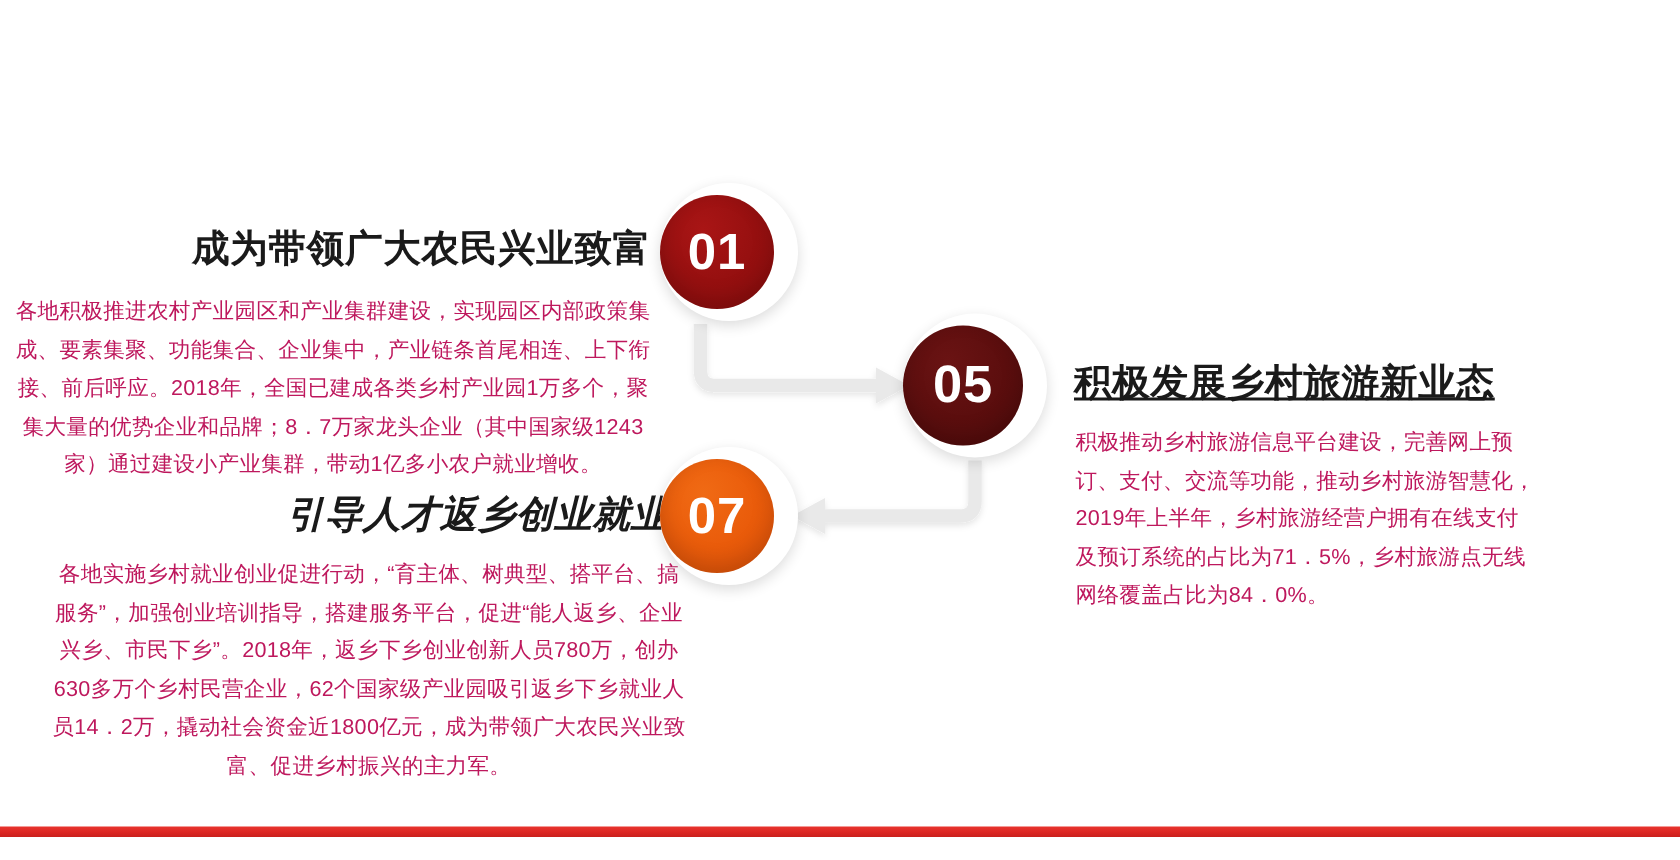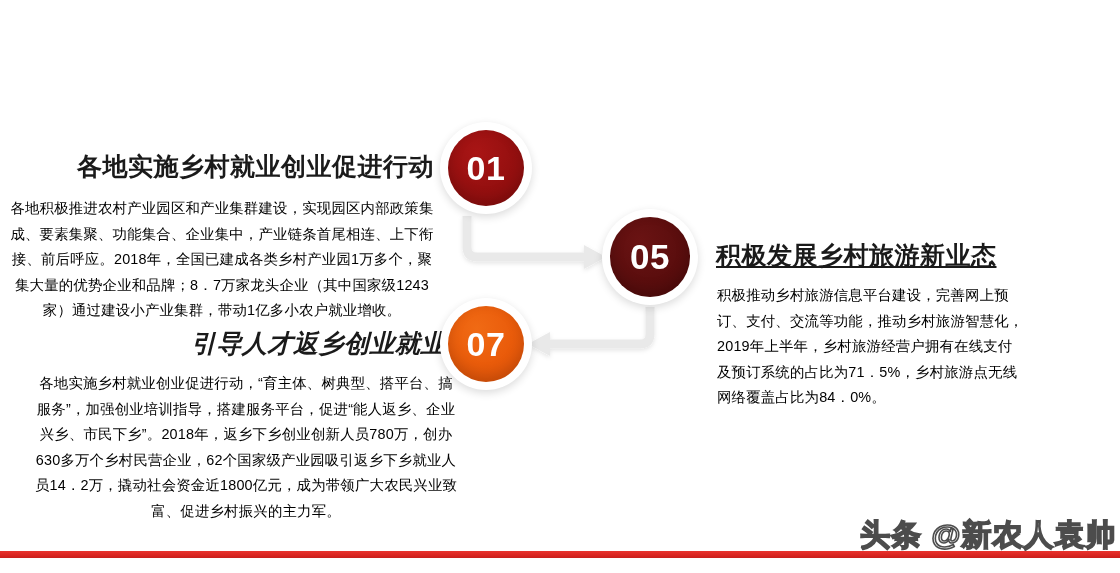--- a/index.html
+++ b/index.html
@@ -23,36 +23,36 @@
     white-space:nowrap;
     line-height:1.1;
   }
   #h-01{ left:0; top:153px; width:434px; text-align:right; }
   #h-03{ left:12px; top:330px; width:434px; text-align:right;font-style:italic; }
   #h-02{ left:716px; top:242px; text-align:left;text-decoration:underline; }
 
   
   .para{
     position:absolute;
-    color:#000000;
+    color:#be185d;
     font-size:14.4px;
     line-height:25.5px;
     letter-spacing:0.2px;
   }
   #p-01{ left:10px; top:196px; width:424px; text-align:center; }
   #p-03{ left:10px; top:371px; width:424px; text-align:center;margin-left:24px; }
   #p-02{ left:717px; top:283px; width:310px; text-align:left; }
 
   
   .badge{
     position:absolute;
     border-radius:50%;
     background:#ffffff;
     box-shadow:0 3px 9px rgba(0,0,0,0.14);
-    display:flex;align-items:center;justify-content:center;
+    display:flex;align-items:center;justify-content:flex-start;
     z-index:5;
   }
   .badge .disc{
     border-radius:50%;
     display:flex;align-items:center;justify-content:center;
     color:#ffffff;
     font-weight:bold;
     letter-spacing:0.5px;
     box-shadow:inset 0 -6px 14px rgba(0,0,0,0.16);
   }
@@ -116,26 +116,25 @@
   </div>
 
   <div class="badge" id="badge-02">
     <div class="disc">05</div>
   </div>
 
   <div class="badge" id="badge-03">
     <div class="disc">07</div>
   </div>
 
-  <div class="heading" id="h-01">各地实施乡村就业创业促进行动</div>
+  <div class="heading" id="h-01">成为带领广大农民兴业致富</div>
   <div class="para" id="p-01">各地积极推进农村产业园区和产业集群建设，实现园区内部政策集成、要素集聚、功能集合、企业集中，产业链条首尾相连、上下衔接、前后呼应。2018年，全国已建成各类乡村产业园1万多个，聚集大量的优势企业和品牌；8．7万家龙头企业（其中国家级1243家）通过建设小产业集群，带动1亿多小农户就业增收。</div>
 
   <div class="heading" id="h-03">引导人才返乡创业就业</div>
   <div class="para" id="p-03">各地实施乡村就业创业促进行动，“育主体、树典型、搭平台、搞服务”，加强创业培训指导，搭建服务平台，促进“能人返乡、企业兴乡、市民下乡”。2018年，返乡下乡创业创新人员780万，创办630多万个乡村民营企业，62个国家级产业园吸引返乡下乡就业人员14．2万，撬动社会资金近1800亿元，成为带领广大农民兴业致富、促进乡村振兴的主力军。</div>
 
   <div class="heading" id="h-02">积极发展乡村旅游新业态</div>
   <div class="para" id="p-02">积极推动乡村旅游信息平台建设，完善网上预订、支付、交流等功能，推动乡村旅游智慧化，2019年上半年，乡村旅游经营户拥有在线支付及预订系统的占比为71．5%，乡村旅游点无线网络覆盖占比为84．0%。</div>
 
   <div id="red-bar"></div>
 
-  <div id="watermark">头条 @新农人袁帅</div>
 
 </div>
 
 </body></html>

